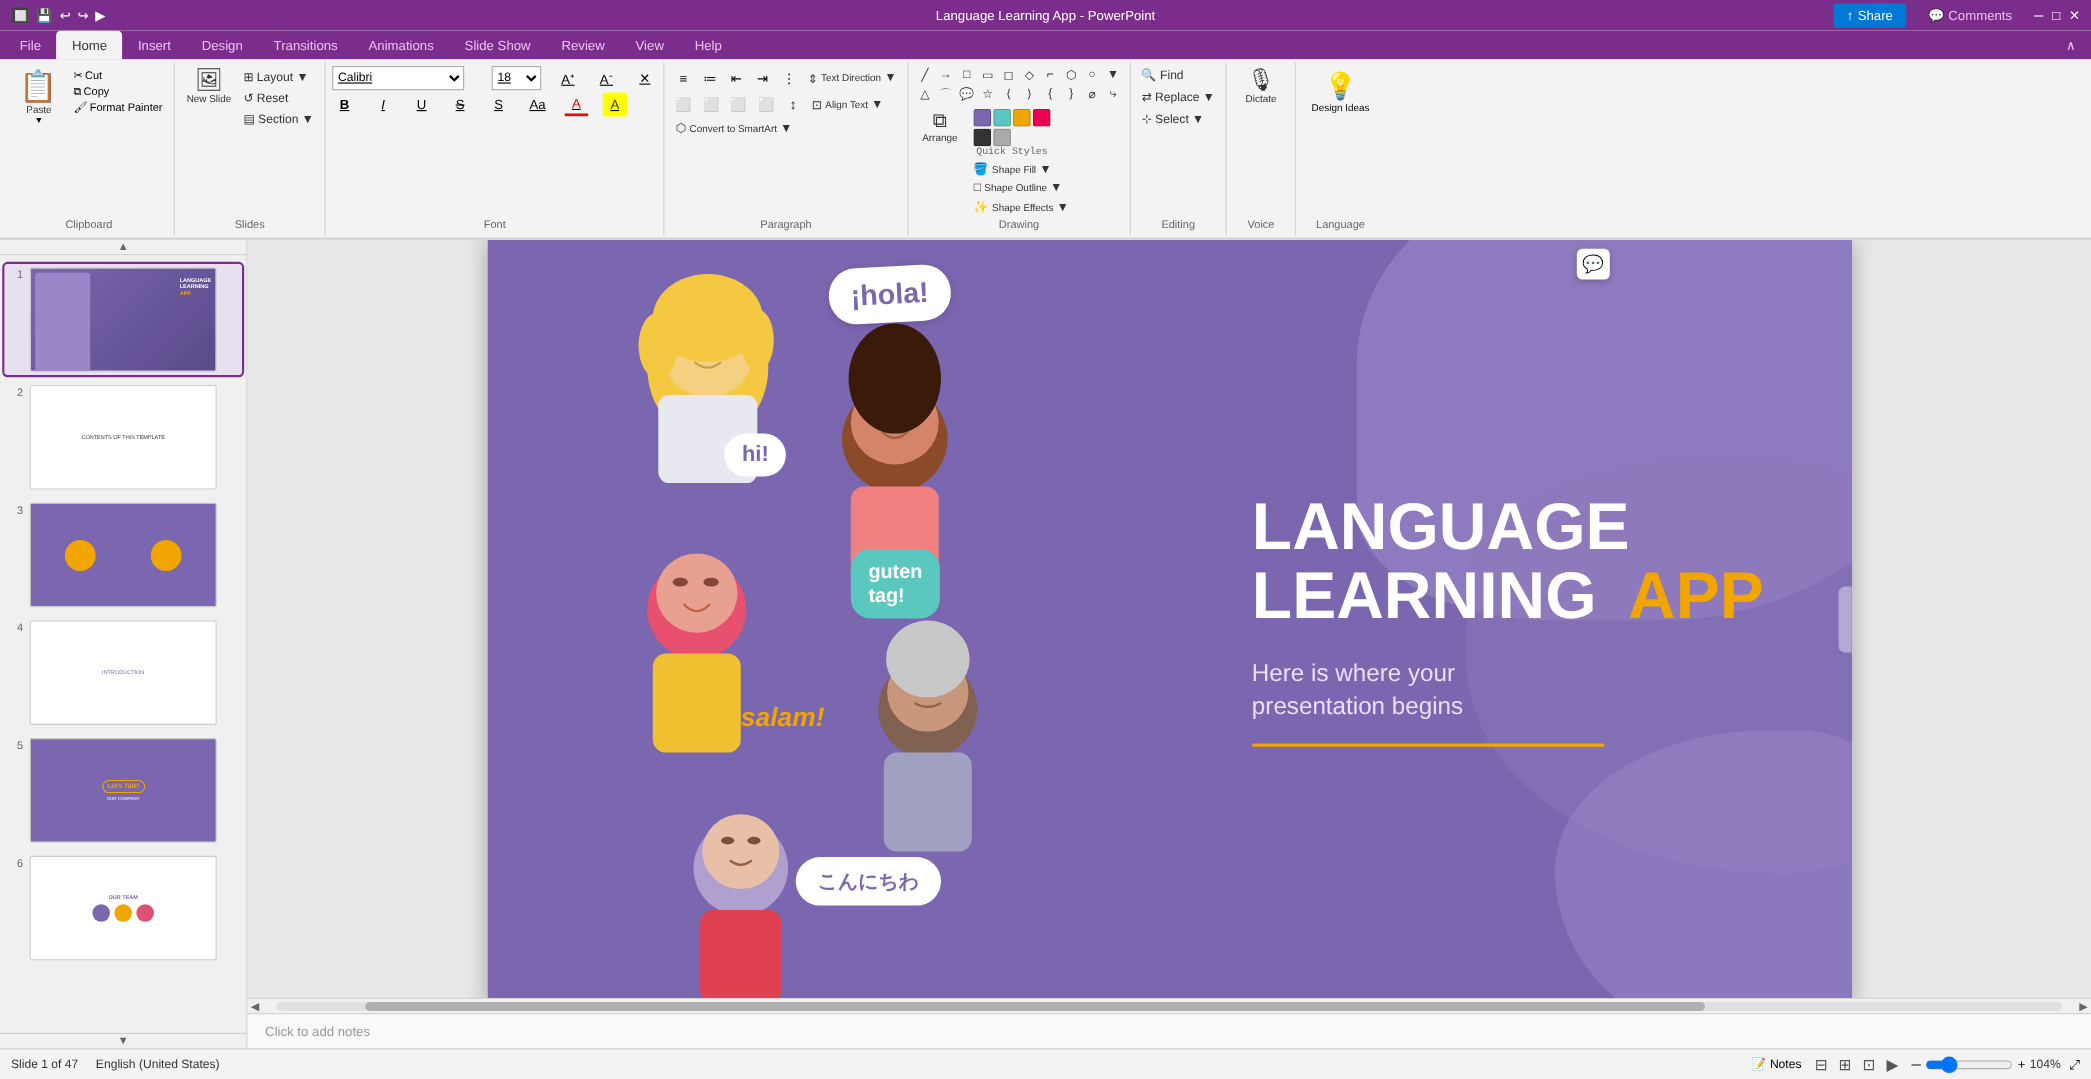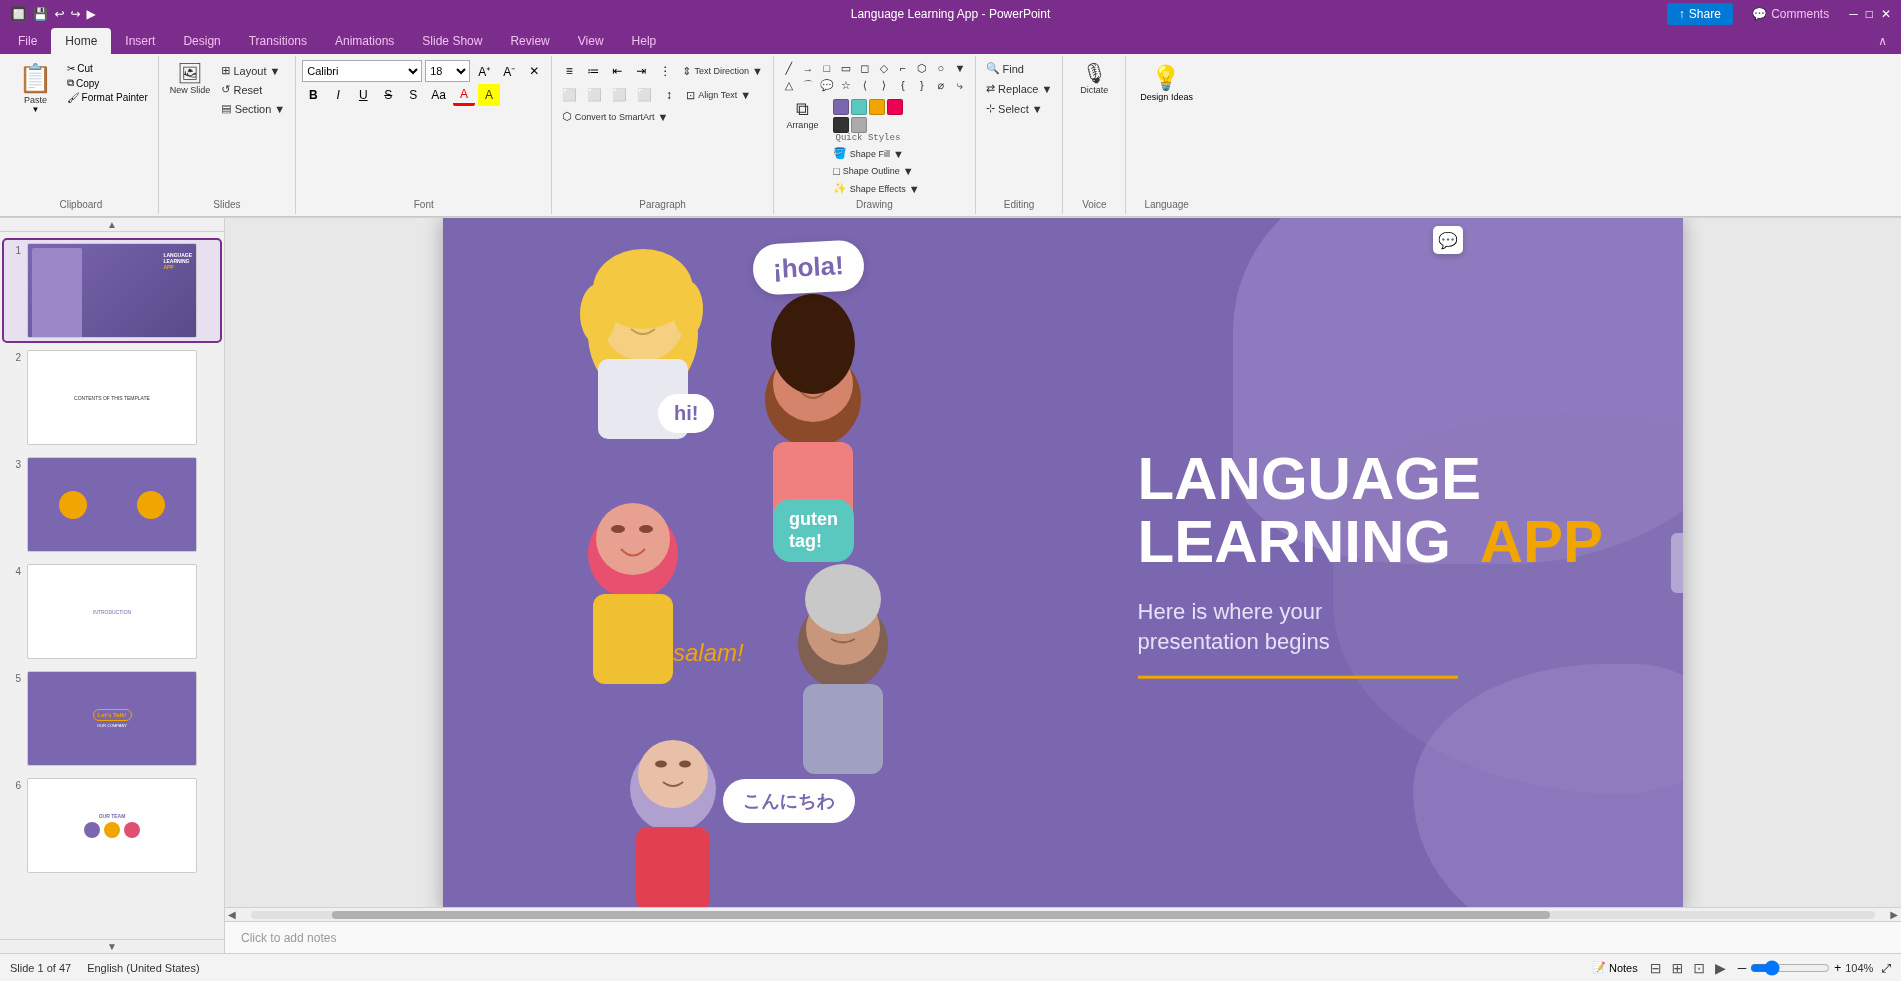--- a/index.html
+++ b/index.html
@@ -25,23 +25,23 @@
     .ribbon-group-content { display: flex; align-items: flex-start; gap: 2px; flex: 1; }
 
     
     .rb { background: transparent; border: none; cursor: pointer; display: flex; flex-direction: column; align-items: center; padding: 3px 5px; border-radius: 3px; font-size: 10px; color: #333; min-width: 40px; }
     .rb .icon { font-size: 20px; line-height: 1; }
     .rb .label { font-size: 9px; margin-top: 2px; text-align: center; white-space: nowrap; }
     .rb-large { min-width: 50px; }
     .rb-small { display: flex; flex-direction: row; align-items: center; padding: 2px 4px; min-width: unset; font-size: 11px; gap: 3px; }
 
     .font-group-content { display: flex; flex-direction: column; gap: 2px; }
-    .font-row { display: flex; align-items: flex-start; gap: 3px; }
+    .font-row { display: flex; align-items: flex-start; gap: 13px; text-decoration: underline; }
     .font-selector { width: 120px; height: 22px; font-size: 11px; border: 1px solid #aaa; background: white; }
-    .font-size-selector { width: 45px; height: 22px; font-size: 11px; border: 1px solid #aaa; background: white; }
+    .font-size-selector { width: 45px; height: 22px; font-size: 11px; border: 1px solid #aaa; background: white; margin-left: 12px; }
     .format-btn { background: transparent; border: none; cursor: pointer; padding: 2px 4px; border-radius: 2px; font-size: 12px; min-width: 22px; height: 22px; display: flex; align-items: center; justify-content: center; }
     .format-btn.bold { font-weight: bold; }
     .format-btn.italic { font-style: italic; }
     .format-btn.underline { text-decoration: underline; }
 
     .para-group { display: flex; flex-direction: column; gap: 2px; }
     .para-row { display: flex; align-items: center; gap: 2px; }
 
     
     .main-area { display: flex; flex: 1; overflow: hidden; }
@@ -504,21 +504,21 @@
         </div>
 
         <div style="position:absolute;top:180px;left:215px;background:white;border-radius:20px;padding:8px 16px;font-size:20px;font-weight:700;color:#7B67B0;">
           <span>hi!</span>
         </div>
 
         <div style="position:absolute;top:285px;left:330px;background:#5BC8C0;border-radius:18px;padding:10px 16px;font-size:18px;font-weight:700;color:white;line-height:1.2;">
           guten<br>tag!
         </div>
 
-        <div style="position:absolute;top:425px;left:230px;font-size:24px;font-weight:400;color:#F0A500;font-style:italic;">
+        <div style="position:absolute;top:425px;left:230px;font-size:24px;font-weight:700;color:#F0A500;font-style:italic;">
           <span>salam!</span>
         </div>
 
         <div style="position:absolute;top:565px;left:280px;background:white;border-radius:25px;padding:10px 20px;font-size:18px;font-weight:600;color:#7B67B0;">
           <span>こんにちわ</span>
         </div>
 
         <div style="position:absolute;right:80px;top:50%;transform:translateY(-50%);">
           <div style="font-size:60px;font-weight:900;color:white;text-transform:uppercase;line-height:1.05;font-family:'Segoe UI',Arial,sans-serif;">
             <span>LANGUAGE</span><br>

